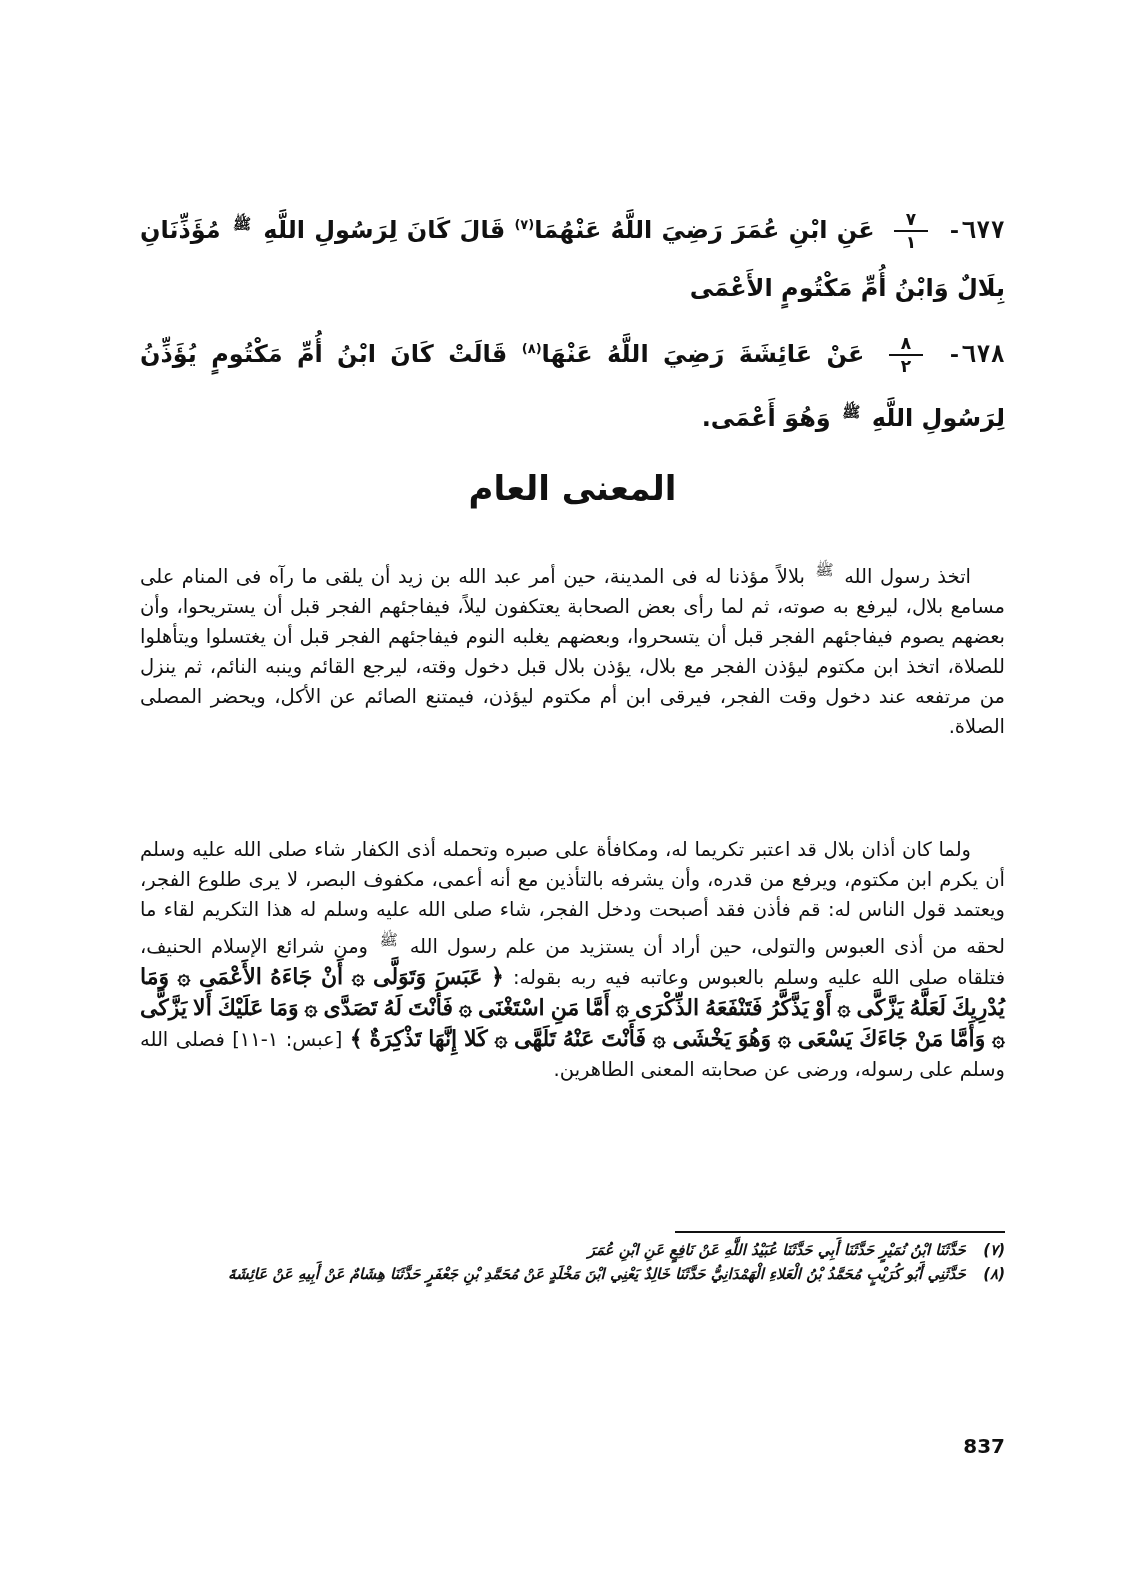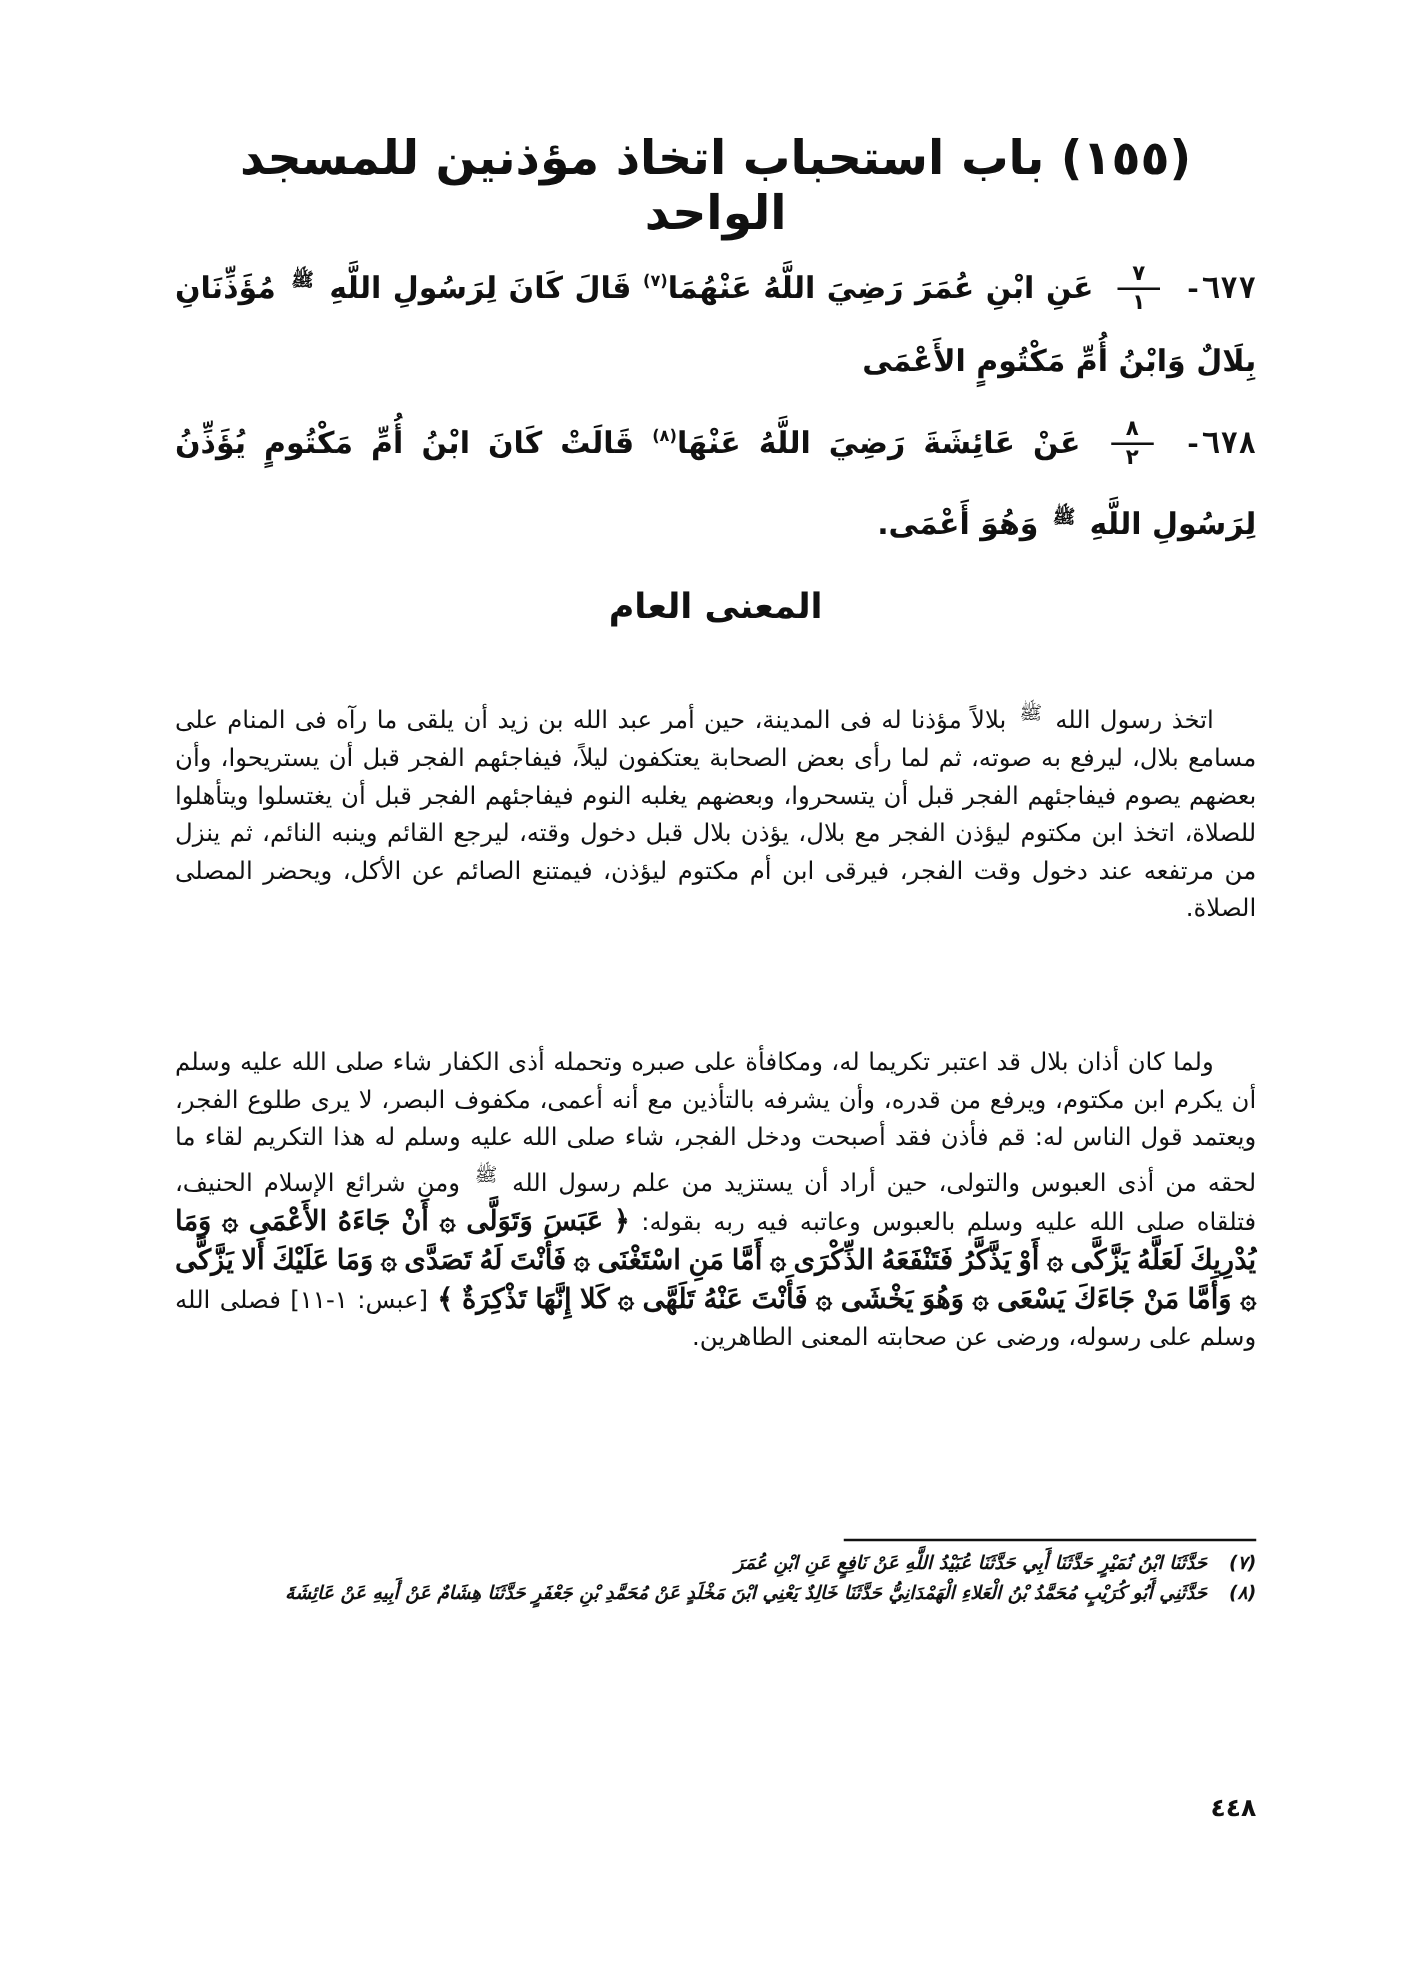--- a/index.html
+++ b/index.html
@@ -67,21 +67,21 @@
       font-size: 15px;
       vertical-align: super;
       margin: 0 3px;
     }
     .section-heading {
       position: absolute;
       top: 468px;
       left: 0;
       right: 0;
       text-align: center;
-      font-size: 28px;
+      font-size: 34px;
       font-weight: bold;
       margin: 0;
     }
     .para {
       position: absolute;
       left: 0;
       right: 0;
       font-size: 19.5px;
       line-height: 30px;
       text-align: justify;
@@ -133,21 +133,20 @@
       font-size: 20px;
       font-weight: bold;
       margin: 0;
     }
   </style>
 </head>
 <body>
 
 <div class="page">
 
-  <h1 class="chapter-title">(١٥٥) باب استحباب اتخاذ مؤذنين للمسجد الواحد</h1>
 
   <p class="hadith hadith-1">
     <span class="hadith-num">٦٧٧-</span>
     <span class="frac">
       <span class="num">٧</span>
       <span class="bar"></span>
       <span class="den">١</span>
     </span>
     <span>عَنِ ابْنِ عُمَرَ رَضِيَ اللَّهُ عَنْهُمَا</span><sup class="fn-ref">(٧)</sup>
     <span>قَالَ كَانَ لِرَسُولِ اللَّهِ</span>
@@ -191,15 +190,15 @@
     <p class="fn">
       <span class="fn-label">(٧)</span>
       <span>حَدَّثَنَا ابْنُ نُمَيْرٍ حَدَّثَنَا أَبِي حَدَّثَنَا عُبَيْدُ اللَّهِ عَنْ نَافِعٍ عَنِ ابْنِ عُمَرَ</span>
     </p>
     <p class="fn">
       <span class="fn-label">(٨)</span>
       <span>حَدَّثَنِي أَبُو كُرَيْبٍ مُحَمَّدُ بْنُ الْعَلاءِ الْهَمْدَانِيُّ حَدَّثَنَا خَالِدٌ يَعْنِي ابْنَ مَخْلَدٍ عَنْ مُحَمَّدِ بْنِ جَعْفَرٍ حَدَّثَنَا هِشَامٌ عَنْ أَبِيهِ عَنْ عَائِشَةَ</span>
     </p>
   </div>
 
-  <p class="page-number">٤٤٨</p>
+  <p class="page-number">837</p>
 
 </div>
 
 </body></html>

